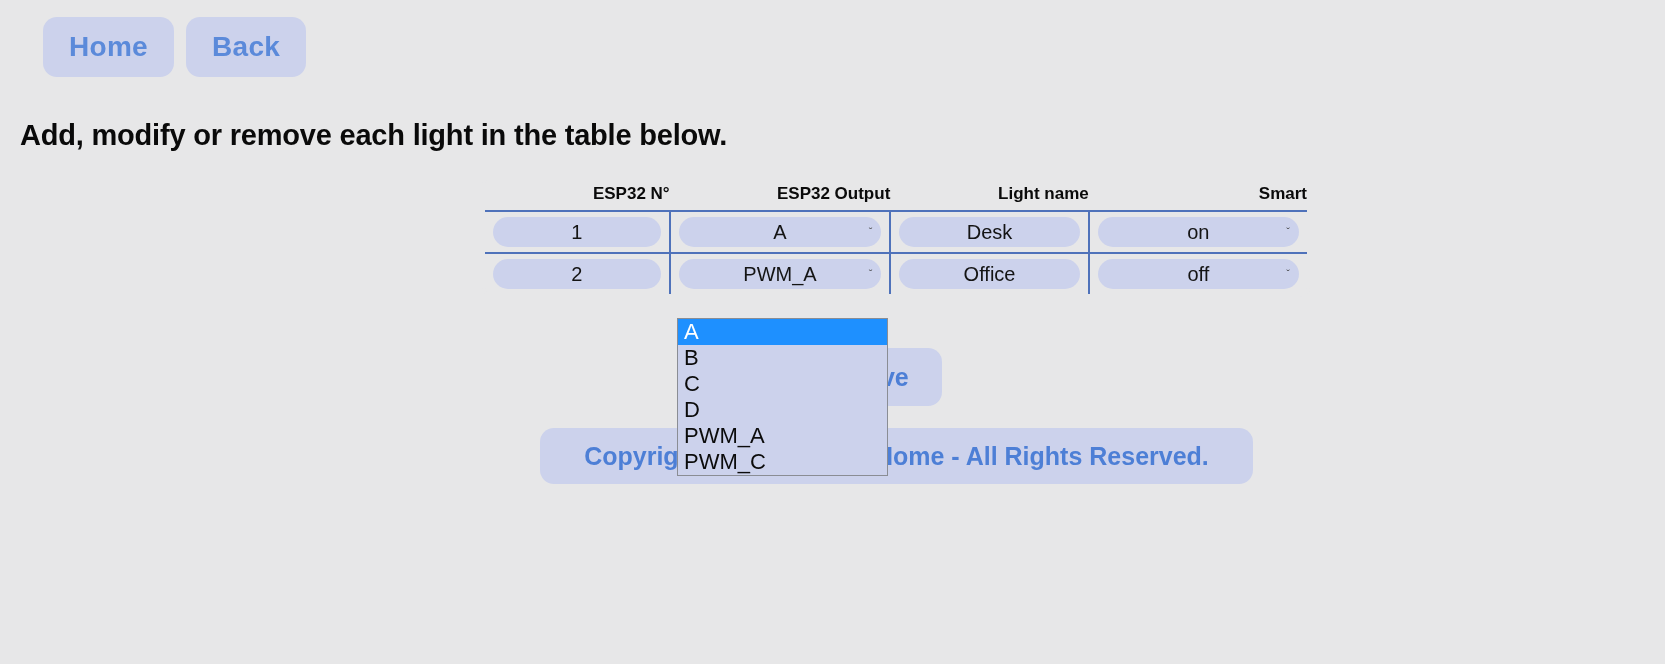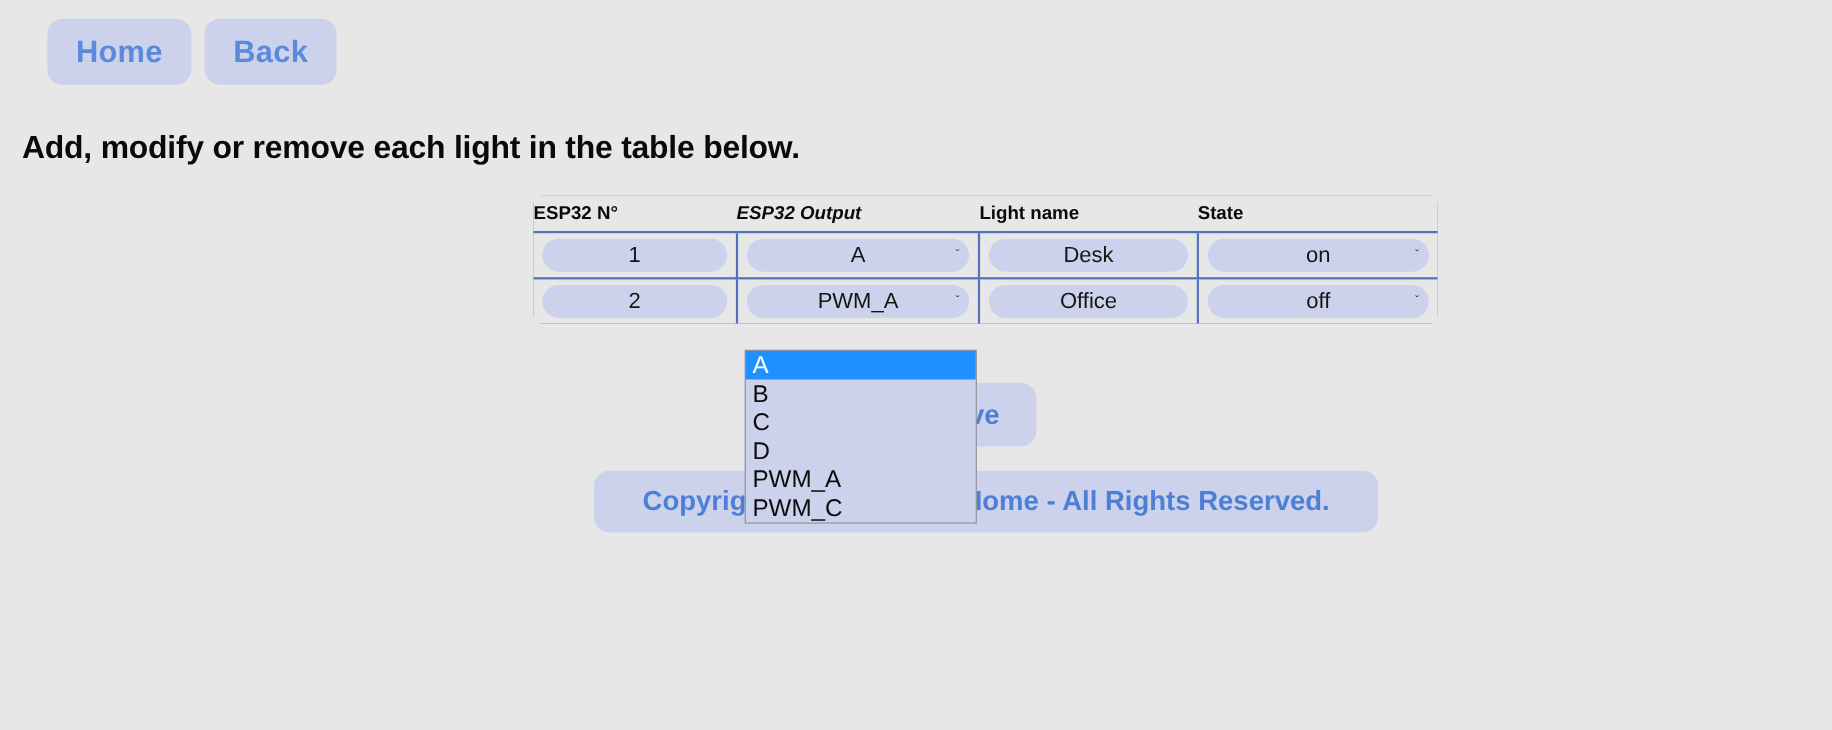--- a/index.html
+++ b/index.html
@@ -67,42 +67,42 @@
     background: #e7e7e8;
     border: 3px solid #4f72ba;
     border-radius: 10px;
     overflow: hidden;
   }
   table.lights th {
     font-family: "Liberation Sans", sans-serif;
     font-weight: bold;
     font-size: 17px;
     color: #0a0a0a;
-    text-align: left;
+    text-align: right;
     height: 32px;
     padding: 0;
     background: #e7e7e8;
     border-bottom: 2px solid #4f72ba;
   }
   table.lights td {
     padding: 3px 8px;
     background: #e7e7e8;
     border: 2px solid #4f72ba;
     border-top: 0;
     border-bottom: 2px solid #4f72ba;
     height: 34px;
     vertical-align: middle;
   }
   table.lights tr:last-child td { border-bottom: 0; }
   table.lights td:first-child { border-left: 0; }
   table.lights td:last-child { border-right: 0; }
   table.lights th:first-child { }
 
   .col-esp32   { width: 186px; }
-  .col-output  { width: 222px; font-style: italic; }
+  .col-output  { width: 222px; }
   .col-name    { width: 200px; }
   .col-state   { width: 220px; }
 
   
   .field {
     display: block;
     width: 100%;
     box-sizing: border-box;
     height: 30px;
     line-height: 30px;
@@ -217,21 +217,21 @@
 
 <div class="instruction">Add, modify or remove each light in the table below.</div>
 
 <div class="table-wrap">
   <table class="lights">
     <thead>
       <tr>
         <th class="col-esp32">ESP32 N°</th>
         <th class="col-output">ESP32 Output</th>
         <th class="col-name">Light name</th>
-        <th class="col-state">State</th>
+        <th class="col-state">Smart</th>
       </tr>
     </thead>
     <tbody>
 
       <tr>
         <td>
           <input class="field" type="text" value="1" style="">
         </td>
         <td>
           <span class="select-wrap">

